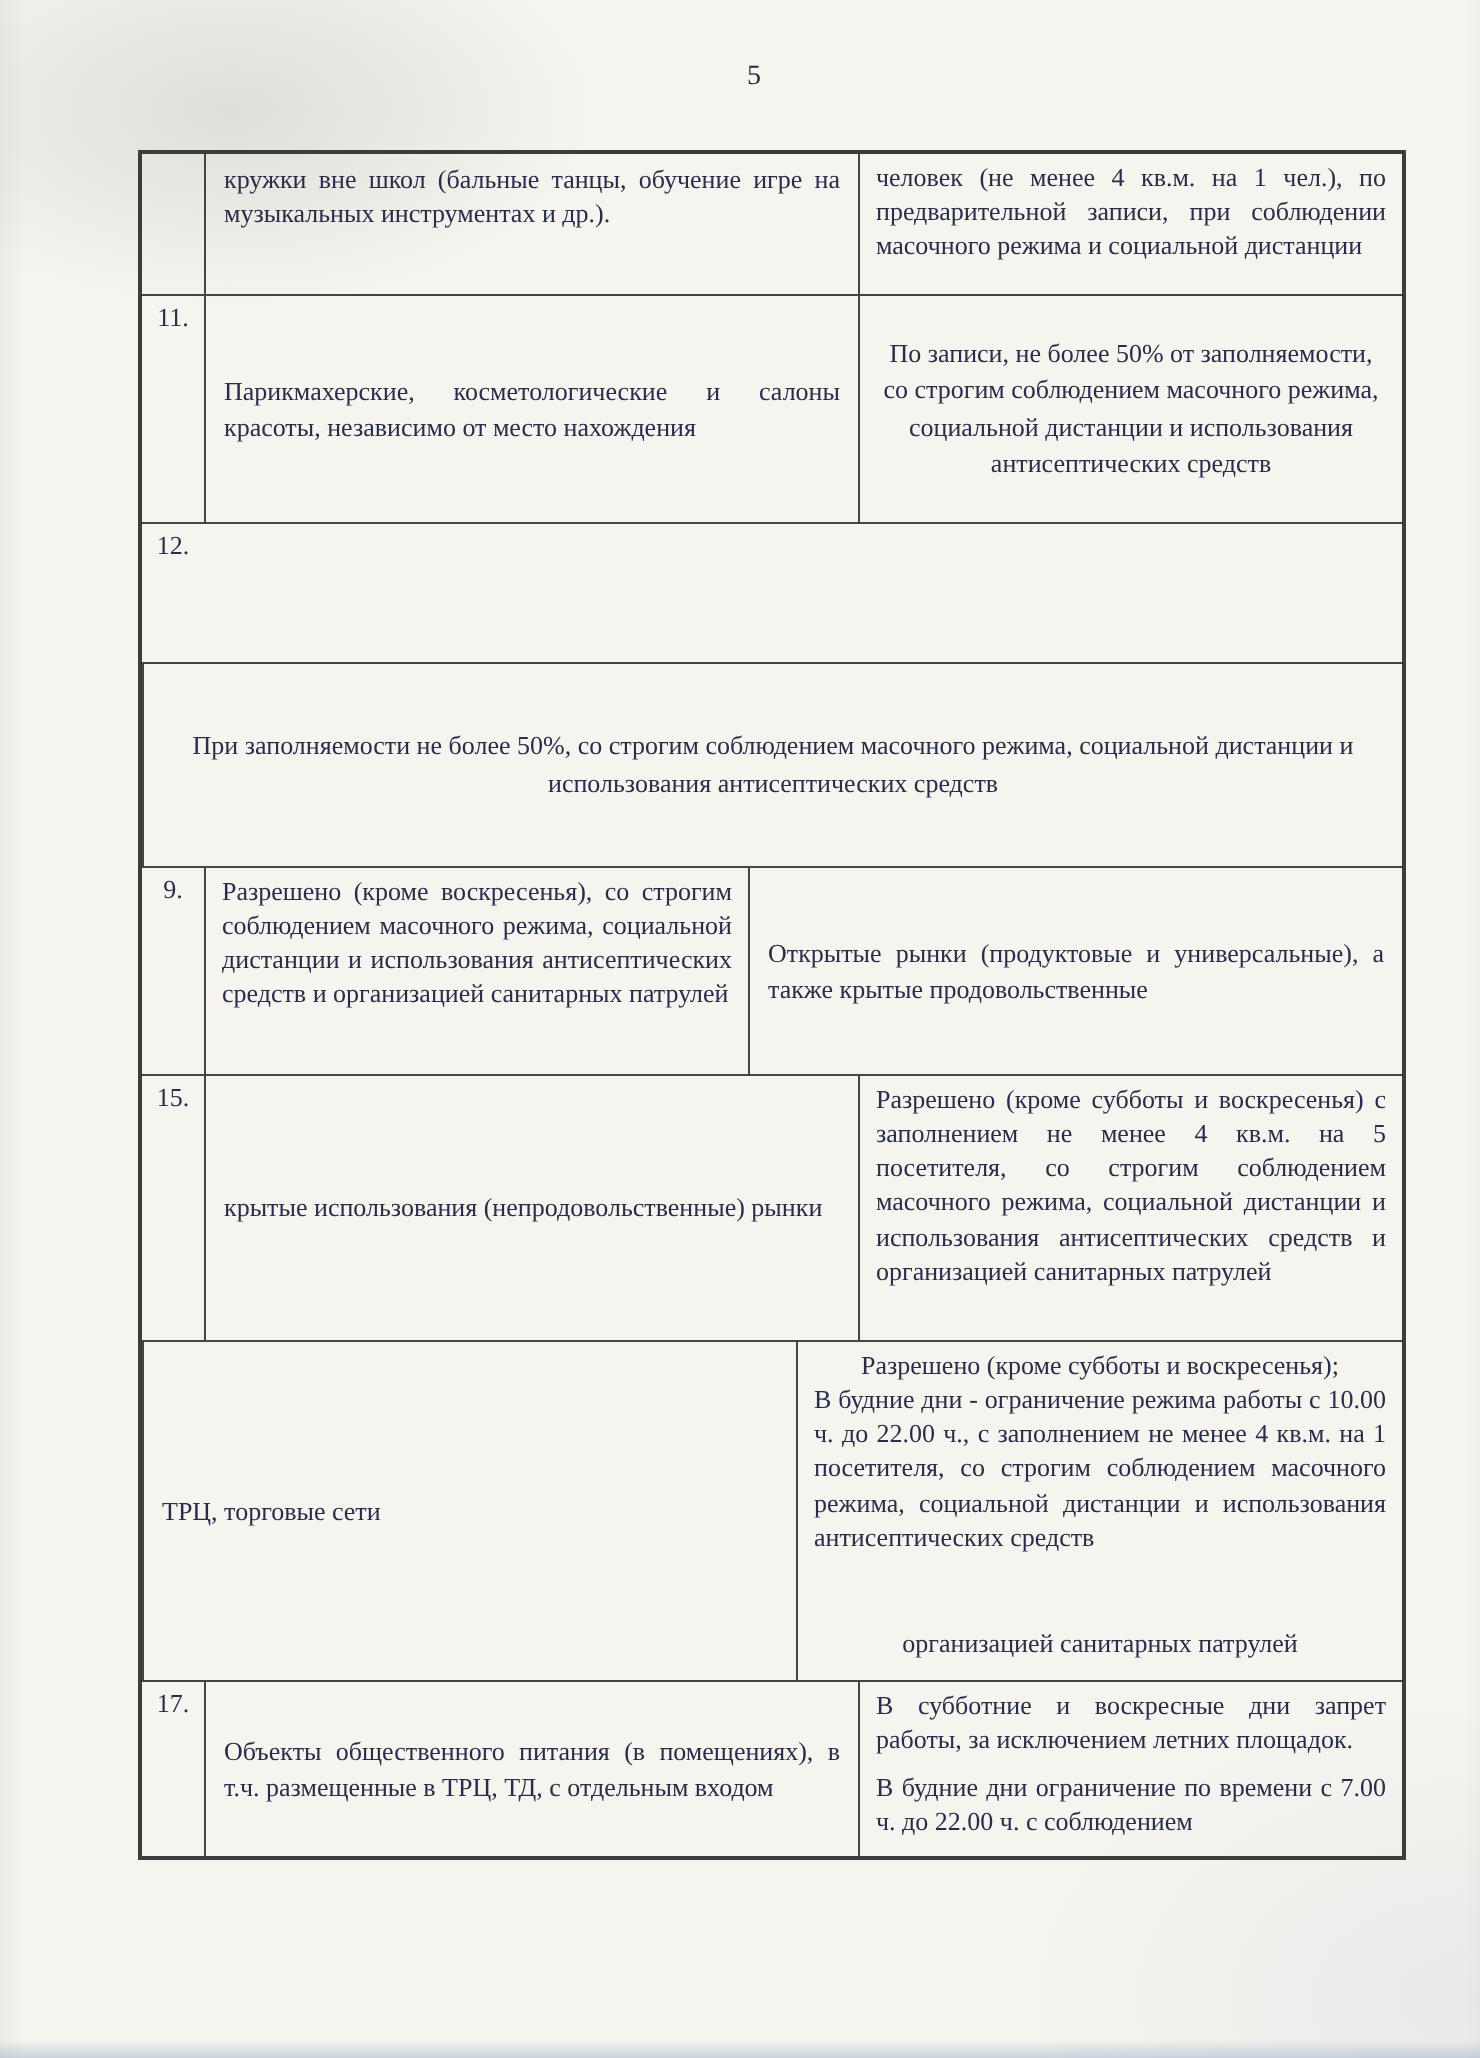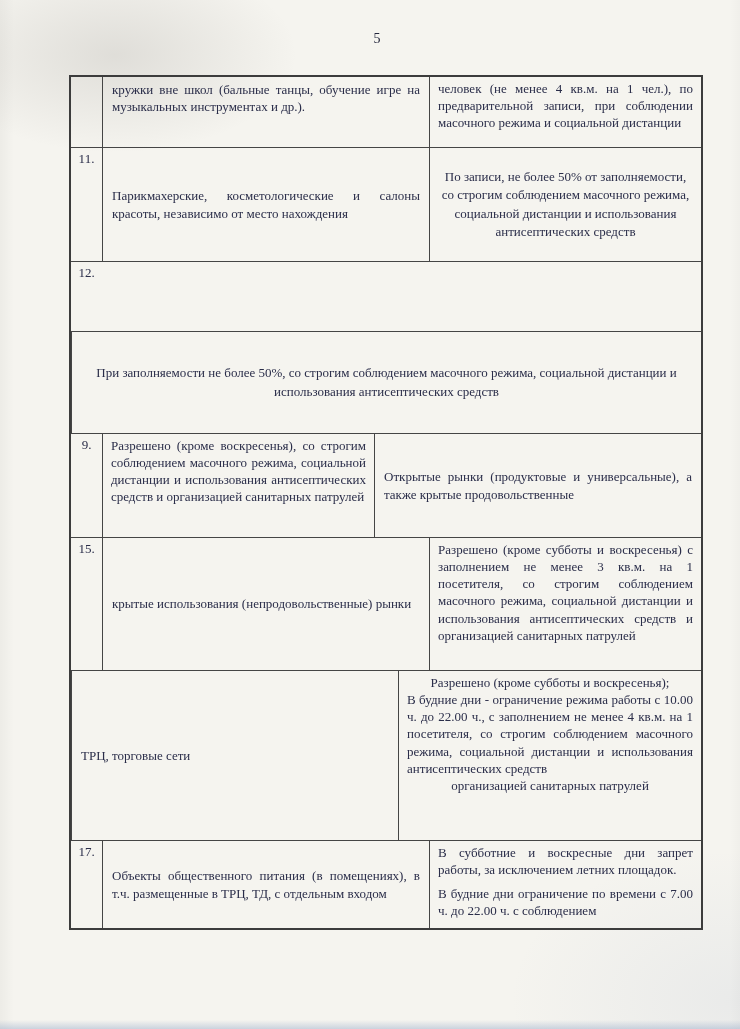--- a/index.html
+++ b/index.html
@@ -121,32 +121,32 @@
     </div>
 
     <div class="row r5">
       <div class="cell num">
           <span>15.</span>
         </div>
       <div class="cell left">
           <div class="txt">крытые использования (непродовольственные) рынки</div>
         </div>
       <div class="cell right">
-        <p>Разрешено (кроме субботы и воскресенья) с заполнением не менее 3 кв.м. на 1 посетителя, со строгим соблюдением масочного режима, социальной дистанции и использования антисептических средств и организацией санитарных патрулей</p>
+        <p>Разрешено (кроме субботы и воскресенья) с заполнением не менее 4 кв.м. на 5 посетителя, со строгим соблюдением масочного режима, социальной дистанции и использования антисептических средств и организацией санитарных патрулей</p>
       </div>
     </div>
 
     <div class="row r6">
       <div class="cell left">
           <div class="txt">ТРЦ, торговые сети</div>
         </div>
       <div class="cell right">
         <p>Разрешено (кроме субботы и воскресенья);</p>
         <p>В будние дни - ограничение режима работы с 10.00 ч. до 22.00 ч., с заполнением не менее 4 кв.м. на 1 посетителя, со строгим соблюдением масочного режима, социальной дистанции и использования антисептических средств</p>
-        <p style="text-align:left;">организацией санитарных патрулей</p>
+        <p style="text-align:left;margin-top:36px;">организацией санитарных патрулей</p>
       </div>
     </div>
 
     <div class="row r7">
       <div class="cell num">
           <span>17.</span>
         </div>
       <div class="cell left">
           <div class="txt">Объекты общественного питания (в помещениях), в т.ч. размещенные в ТРЦ, ТД, с отдельным входом</div>
         </div>

